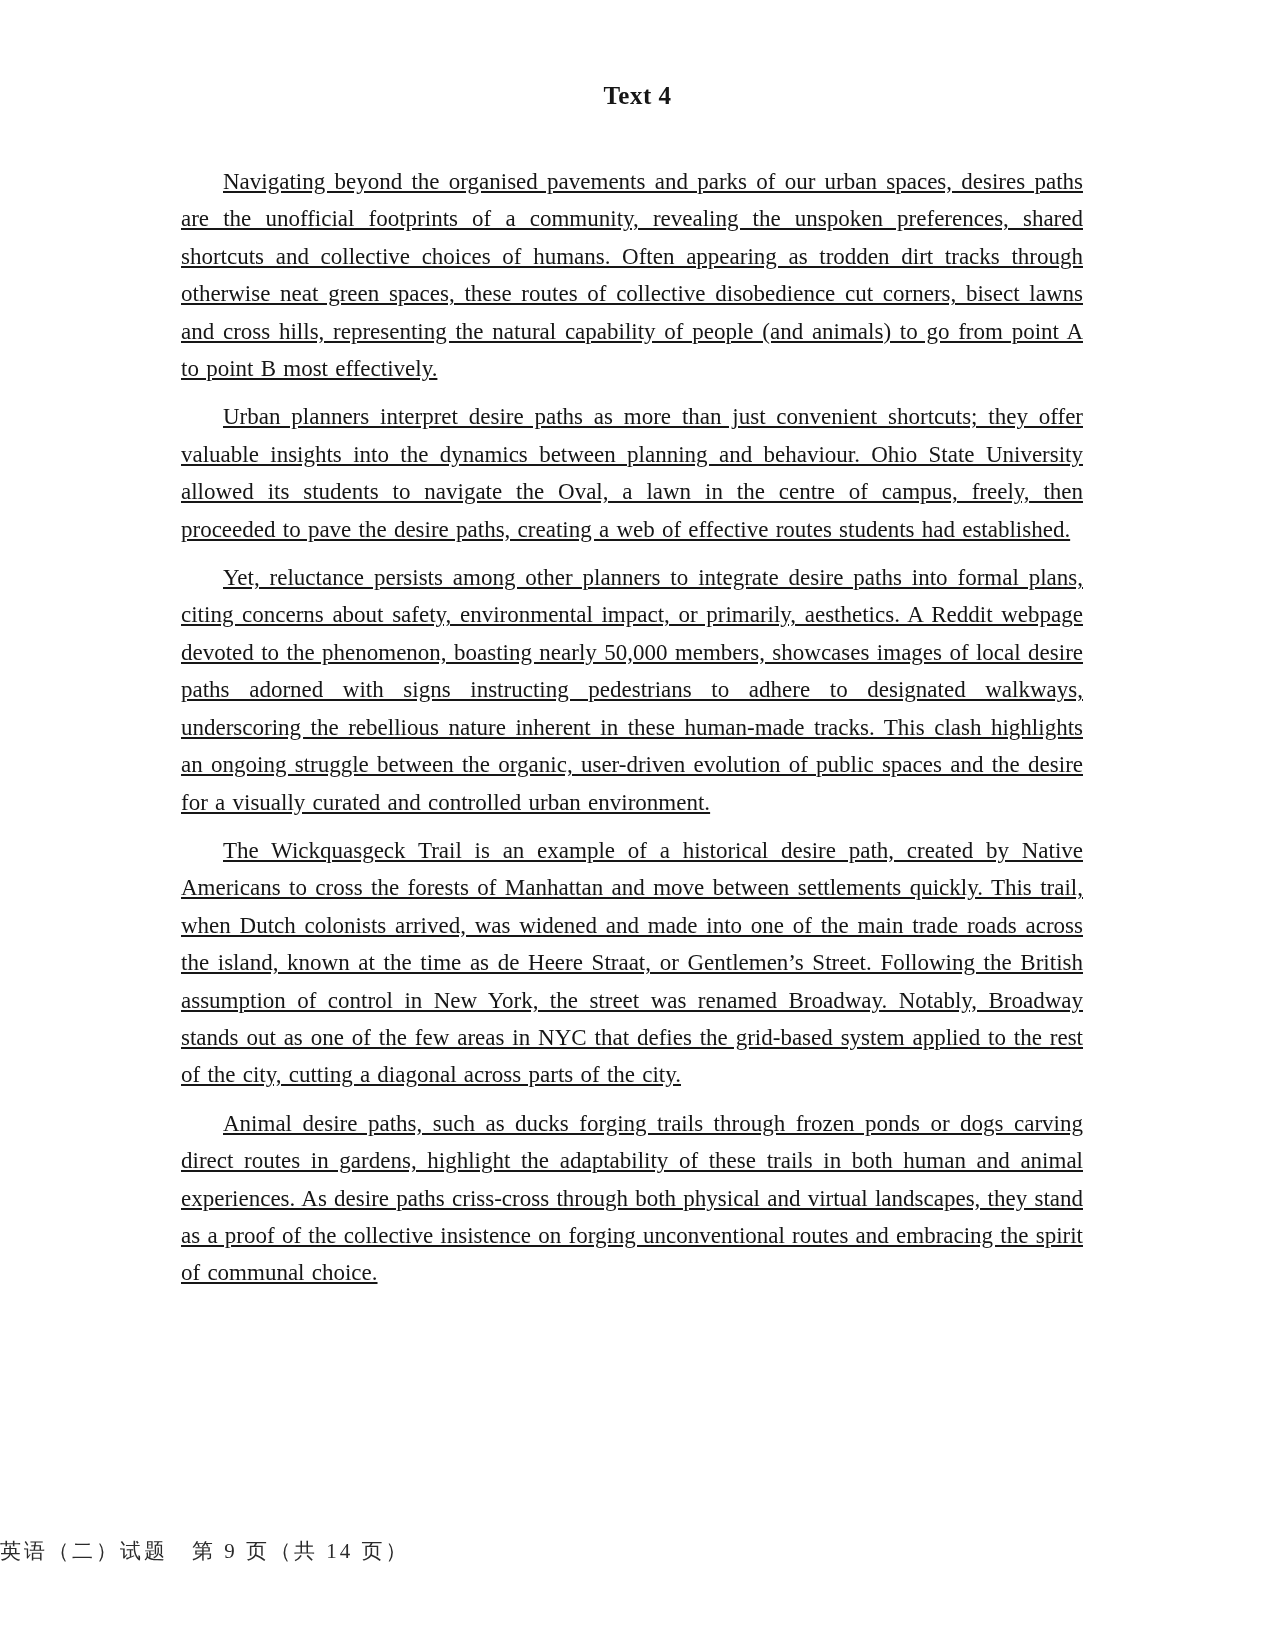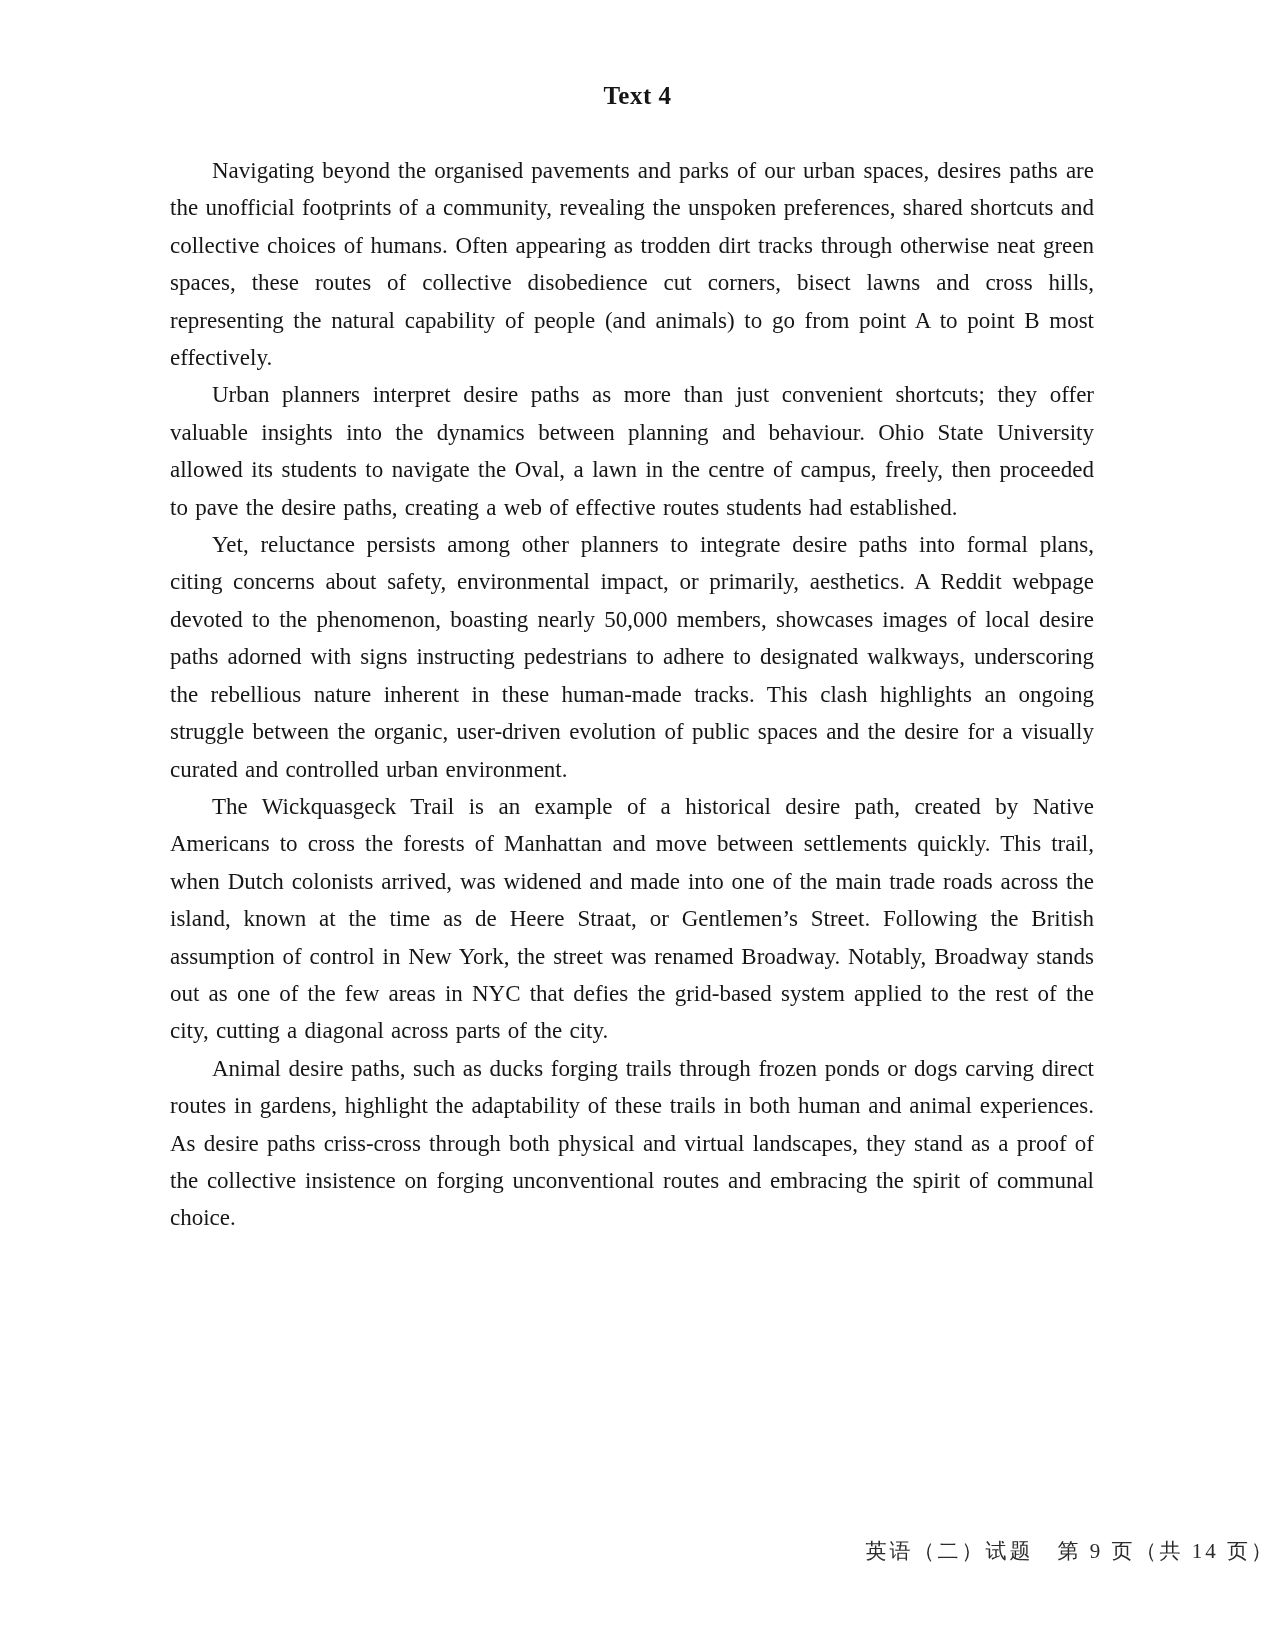--- a/index.html
+++ b/index.html
@@ -30,31 +30,32 @@
   .doc-body {
     position: absolute;
     top: 152px;
     left: 170px;
     width: 924px;
     font-size: 23px;
     line-height: 37.4px;
     text-align: justify;
   }
   .doc-body p {
-    margin: 0;
+    margin: 11px;
     padding: 0;
     text-indent: 42px;
     word-spacing: 1.5px;
+    text-decoration: underline;
   }
   .doc-footer {
     position: absolute;
     top: 1537px;
     left: 0;
     width: 100%;
-    text-align: right;
+    text-align: left;
     font-size: 21px;
     letter-spacing: 3px;
     color: #2a2a2a;
   }
 </style>
 </head>
 <body>
 
 <div class="page">
   <div class="doc-title">Text 4</div>

